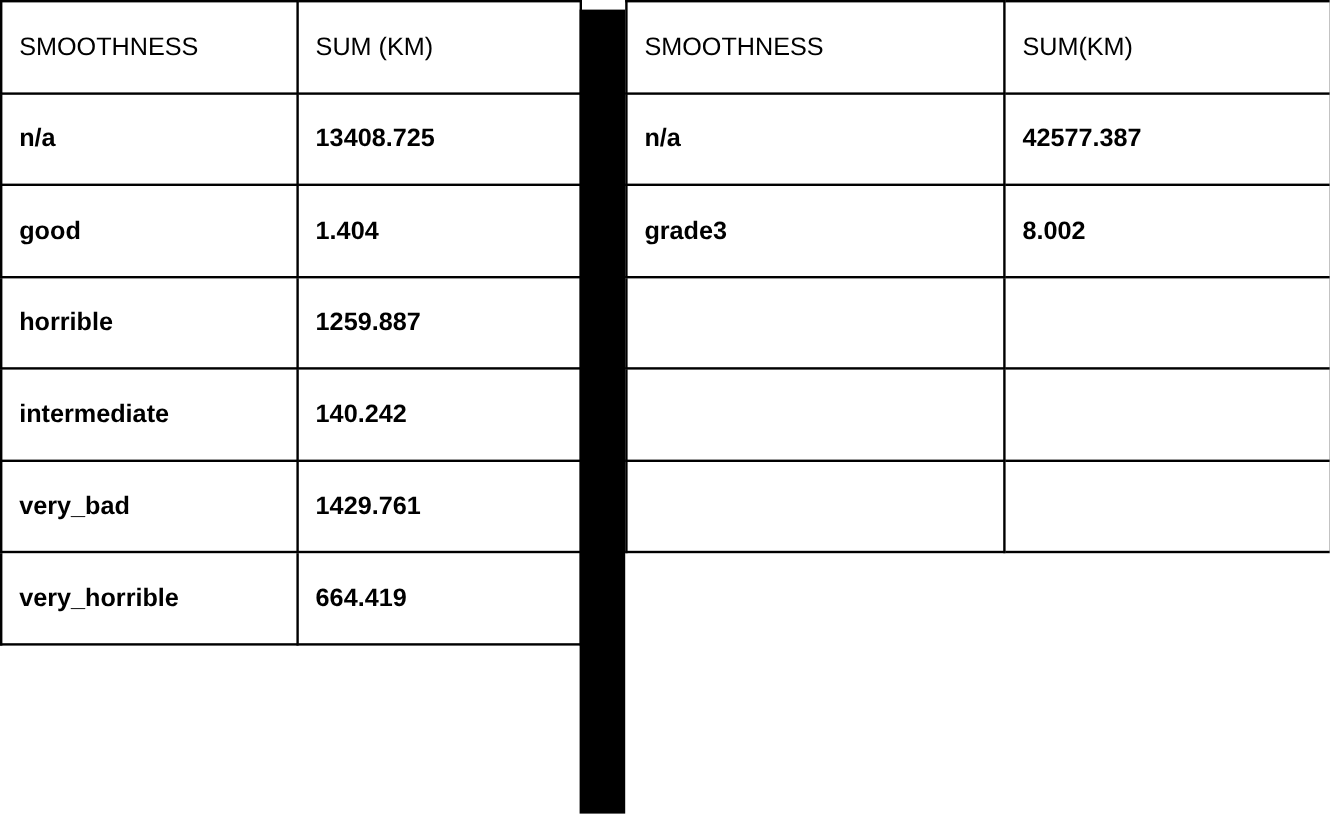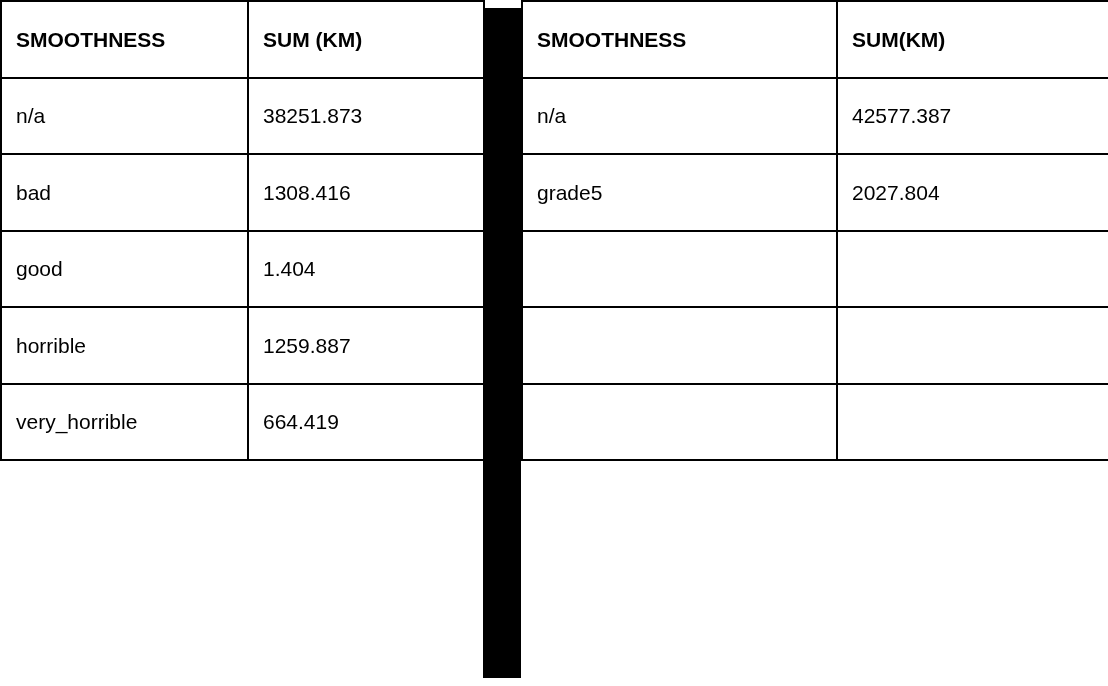--- a/index.html
+++ b/index.html
@@ -28,26 +28,26 @@
     font-size: 21px;
     line-height: 1.2;
   }
   table.grid th,
   table.grid td {
     border: 2px solid #000000;
     padding: 0 14px;
     height: 74.5px;
     text-align: left;
     vertical-align: middle;
-    font-weight: normal;
+    font-weight: bold;
     white-space: nowrap;
     overflow: hidden;
   }
   table.grid th {
-    font-weight: bold;
+    font-weight: normal;
   }
   
   .left-wrap {
     width: 483px;
     flex: 0 0 483px;
   }
   table.left {
     width: 483px;
   }
   table.left col.c1 { width: 247px; }
@@ -92,33 +92,37 @@
         </colgroup>
       <thead>
         <tr>
           <th>SMOOTHNESS</th>
           <th>SUM (KM)</th>
         </tr>
       </thead>
       <tbody>
         <tr>
           <td>n/a</td>
-          <td>38251.873</td>
-        </tr>
-        <tr>
-          <td>bad</td>
-          <td>1308.416</td>
+          <td>13408.725</td>
         </tr>
         <tr>
           <td>good</td>
           <td>1.404</td>
         </tr>
         <tr>
           <td>horrible</td>
           <td>1259.887</td>
+        </tr>
+        <tr>
+          <td>intermediate</td>
+          <td>140.242</td>
+        </tr>
+        <tr>
+          <td>very_bad</td>
+          <td>1429.761</td>
         </tr>
         <tr>
           <td>very_horrible</td>
           <td>664.419</td>
         </tr>
       </tbody>
     </table>
   </div>
 
   <div class="divider"></div>
@@ -134,22 +138,22 @@
           <th>SMOOTHNESS</th>
           <th>SUM(KM)</th>
         </tr>
       </thead>
       <tbody>
         <tr>
           <td>n/a</td>
           <td>42577.387</td>
         </tr>
         <tr>
-          <td>grade5</td>
-          <td>2027.804</td>
+          <td>grade3</td>
+          <td>8.002</td>
         </tr>
         <tr>
           <td class="empty-cell"></td>
           <td class="empty-cell"></td>
         </tr>
         <tr>
           <td class="empty-cell"></td>
           <td class="empty-cell"></td>
         </tr>
         <tr>

